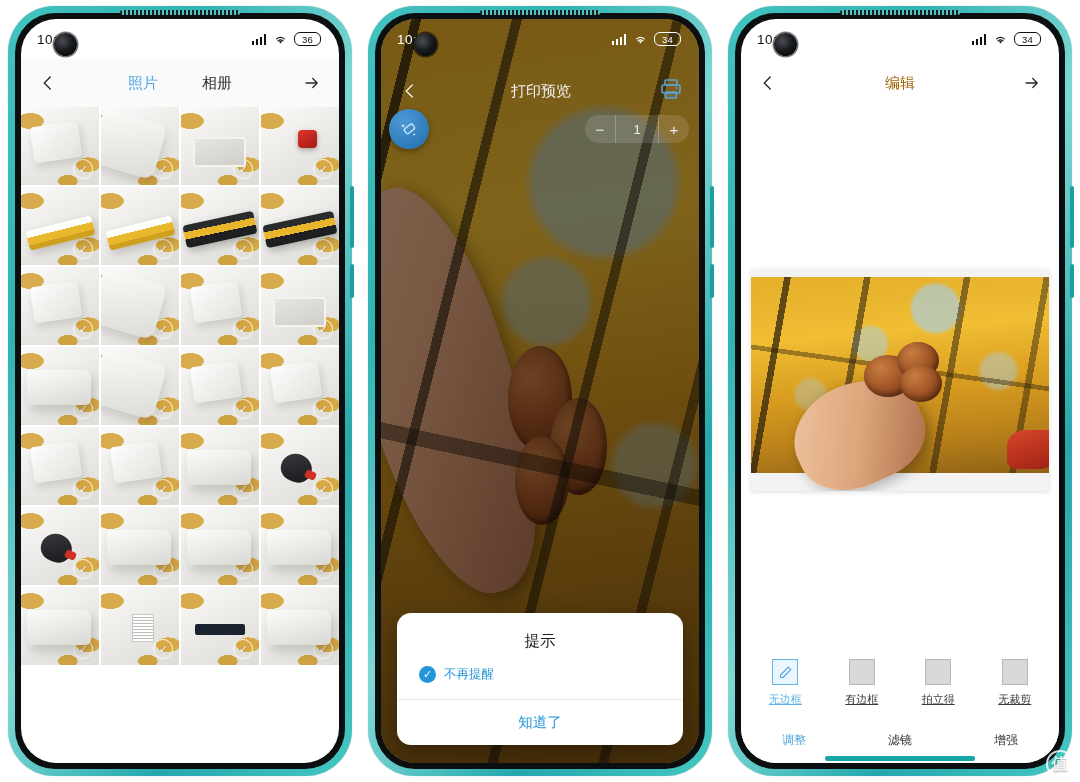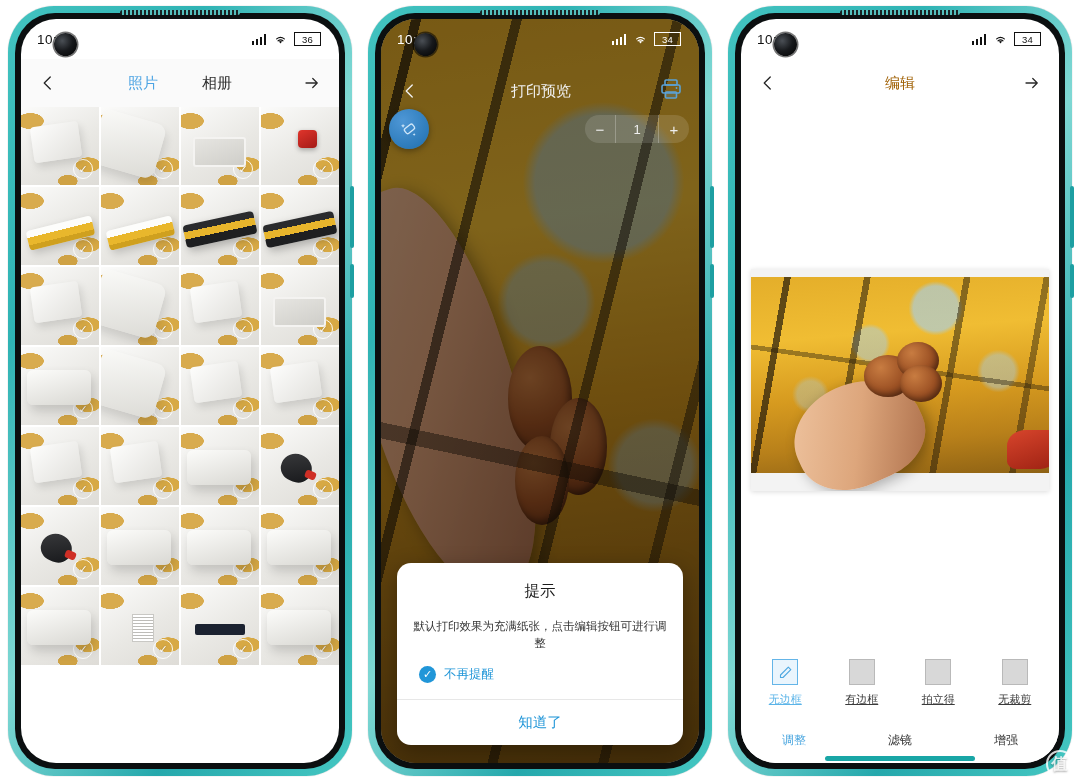--- a/index.html
+++ b/index.html
@@ -69,21 +69,21 @@
   .st-right { display: flex; align-items: center; gap: 6px; }
   .ico-signal { display:inline-block; width: 15px; height: 11px;
     background:
       linear-gradient(currentColor,currentColor) 0 100%/2px 4px no-repeat,
       linear-gradient(currentColor,currentColor) 4px 100%/2px 6px no-repeat,
       linear-gradient(currentColor,currentColor) 8px 100%/2px 8px no-repeat,
       linear-gradient(currentColor,currentColor) 12px 100%/2px 11px no-repeat;
   }
   .ico-wifi { width:15px;height:12px; }
   .batt {
-    border: 1.3px solid currentColor; border-radius: 0;
+    border: 1.3px solid currentColor; border-radius: 6px;
     min-width: 27px; height: 14px; font-size: 9.5px;
     display: flex; align-items: center; justify-content: center;
     padding: 1px 3px; letter-spacing: .2px;
   }
   .punchhole {
     position: absolute; top: 14px; left: 33px;
     width: 23px; height: 23px; border-radius: 50%;
     background: radial-gradient(circle at 36% 34%, #4a4f55 0%, #17191c 48%, #000 100%);
     box-shadow: 0 0 0 1.5px rgba(0,0,0,.55);
     z-index: 30;
@@ -575,21 +575,20 @@
               </span>
               <span class="stepper">
                 <div class="stp-btn">−</div>
                 <div class="stp-val">1</div>
                 <div class="stp-btn">+</div>
               </span>
             </div>
 
             <div class="dialog">
               <div class="dlg-title">提示</div>
-              <div class="dlg-msg">默认打印效果为充满纸张，点击编辑按钮可进行调整</div>
               <div class="dlg-check">
                 <span class="chk">✓</span>
                 <span class="lbl">不再提醒</span>
               </div>
               <div class="dlg-btn">知道了</div>
             </div>
 
           </div>
         </div>
       </div>

